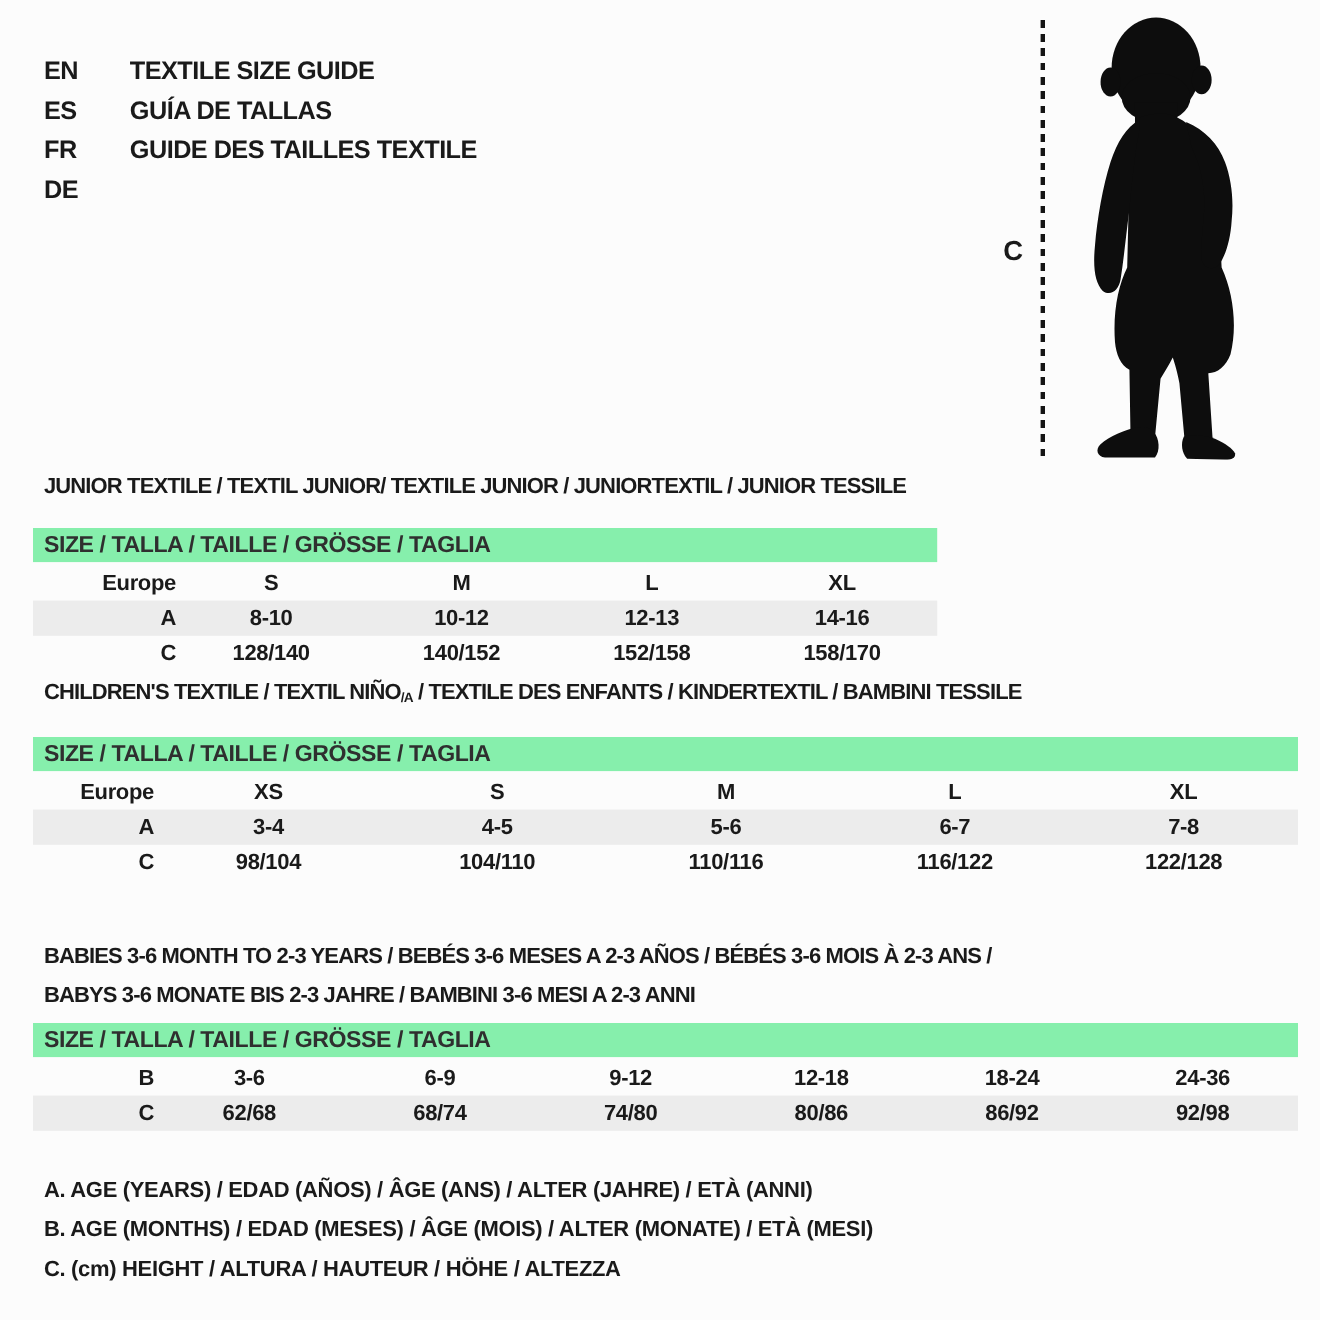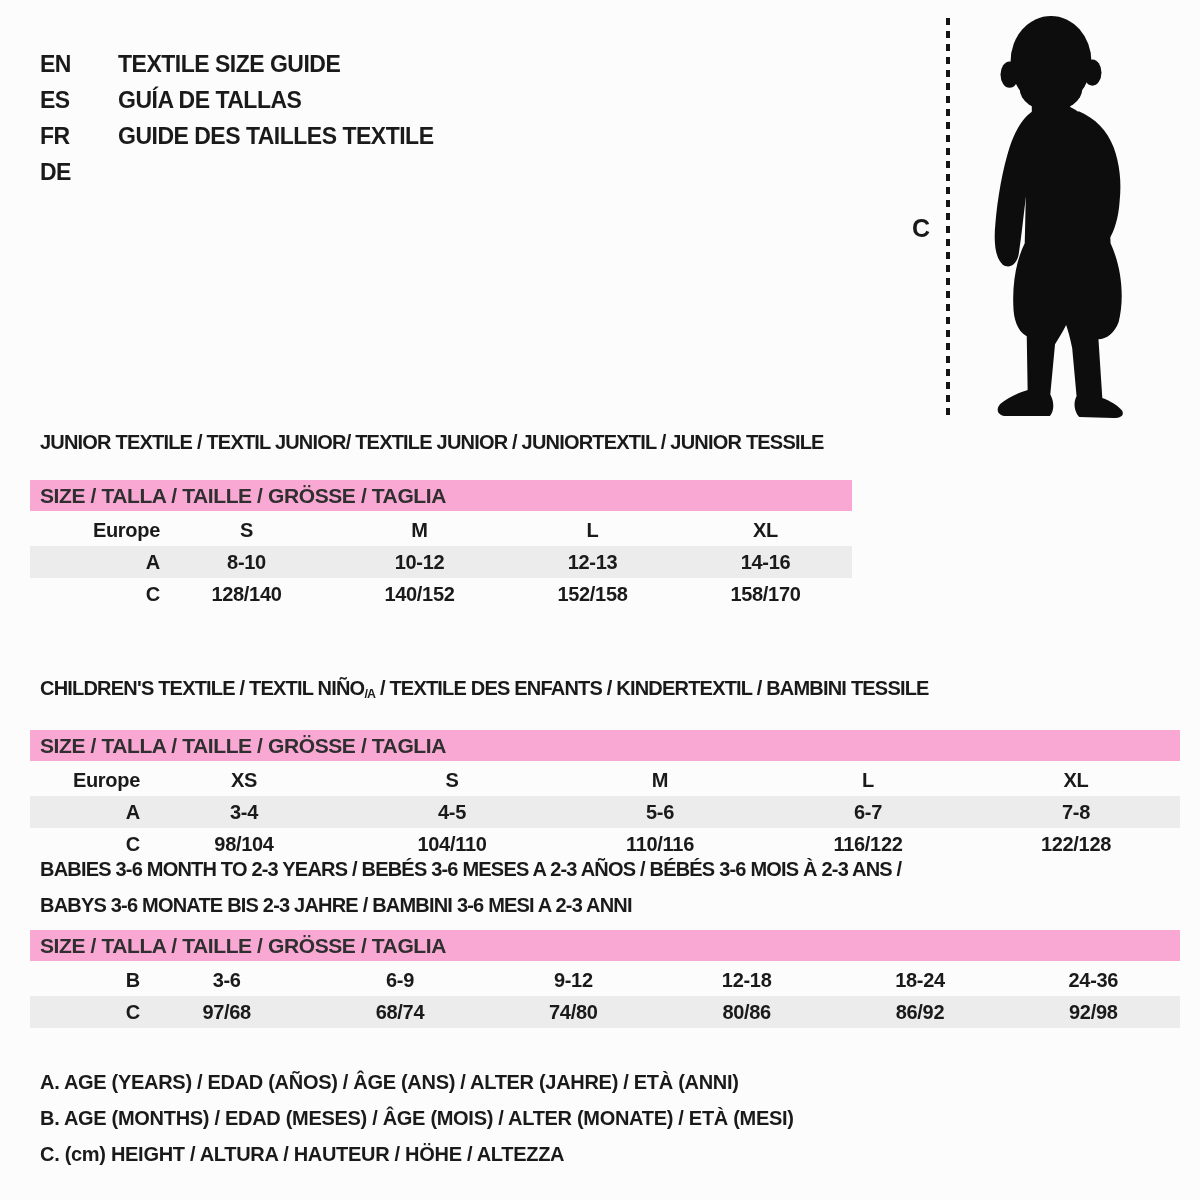--- a/index.html
+++ b/index.html
@@ -27,34 +27,34 @@
   }
   .measure-line {
     position: absolute; left: 946px; top: 18px; width: 4px; height: 398px;
     background: repeating-linear-gradient(to bottom, #141414 0 7px, transparent 7px 13px);
   }
   .toddler { position: absolute; left: 966px; top: 14px; width: 172px; height: 404px; }
 
   
   .section { position: absolute; left: 30px; }
   #sec-junior   { top: 430px; width: 822px; }
-  #sec-children { top: 676px; width: 1150px; }
+  #sec-children { top: 617px; width: 1150px; }
   #sec-babies   { top: 849px; width: 1150px; }
 
   .sec-title {
     margin-left: 10px; font-size: 20px; font-weight: bold;
     letter-spacing: -0.8px; line-height: 24px; white-space: nowrap;
   }
   #sec-babies .sec-title { line-height: 36px; margin-top: 2px; }
   .sub { font-size: 0.62em; vertical-align: -0.25em; }
 
   .size-bar {
     margin-top: 26px; margin-bottom: 3px;
     height: 31px; line-height: 31px; padding-left: 10px;
-    background: #f9a8d4; color: #2f2f2f;
+    background: #86efac; color: #2f2f2f;
     font-size: 21px; font-weight: bold; letter-spacing: -0.4px;
   }
   #sec-children .size-bar { margin-top: 24px; }
   #sec-babies .size-bar   { margin-top: 7px; }
 
   .trow {
     display: grid; height: 32px; align-items: center;
     font-size: 20px; font-weight: bold; letter-spacing: -0.3px;
   }
   .trow.alt { background: #ececec; }
@@ -176,21 +176,21 @@
       <span class="cell label">B</span>
       <span class="cell">3-6</span>
       <span class="cell">6-9</span>
       <span class="cell">9-12</span>
       <span class="cell">12-18</span>
       <span class="cell">18-24</span>
       <span class="cell">24-36</span>
     </div>
     <div class="trow cols7 alt">
       <span class="cell label">C</span>
-      <span class="cell">97/68</span>
+      <span class="cell">62/68</span>
       <span class="cell">68/74</span>
       <span class="cell">74/80</span>
       <span class="cell">80/86</span>
       <span class="cell">86/92</span>
       <span class="cell">92/98</span>
     </div>
   </section>
 
   <div class="footnotes">
     <div class="fn">A. AGE (YEARS) / EDAD (AÑOS) / ÂGE (ANS) / ALTER (JAHRE) / ETÀ (ANNI)</div>

